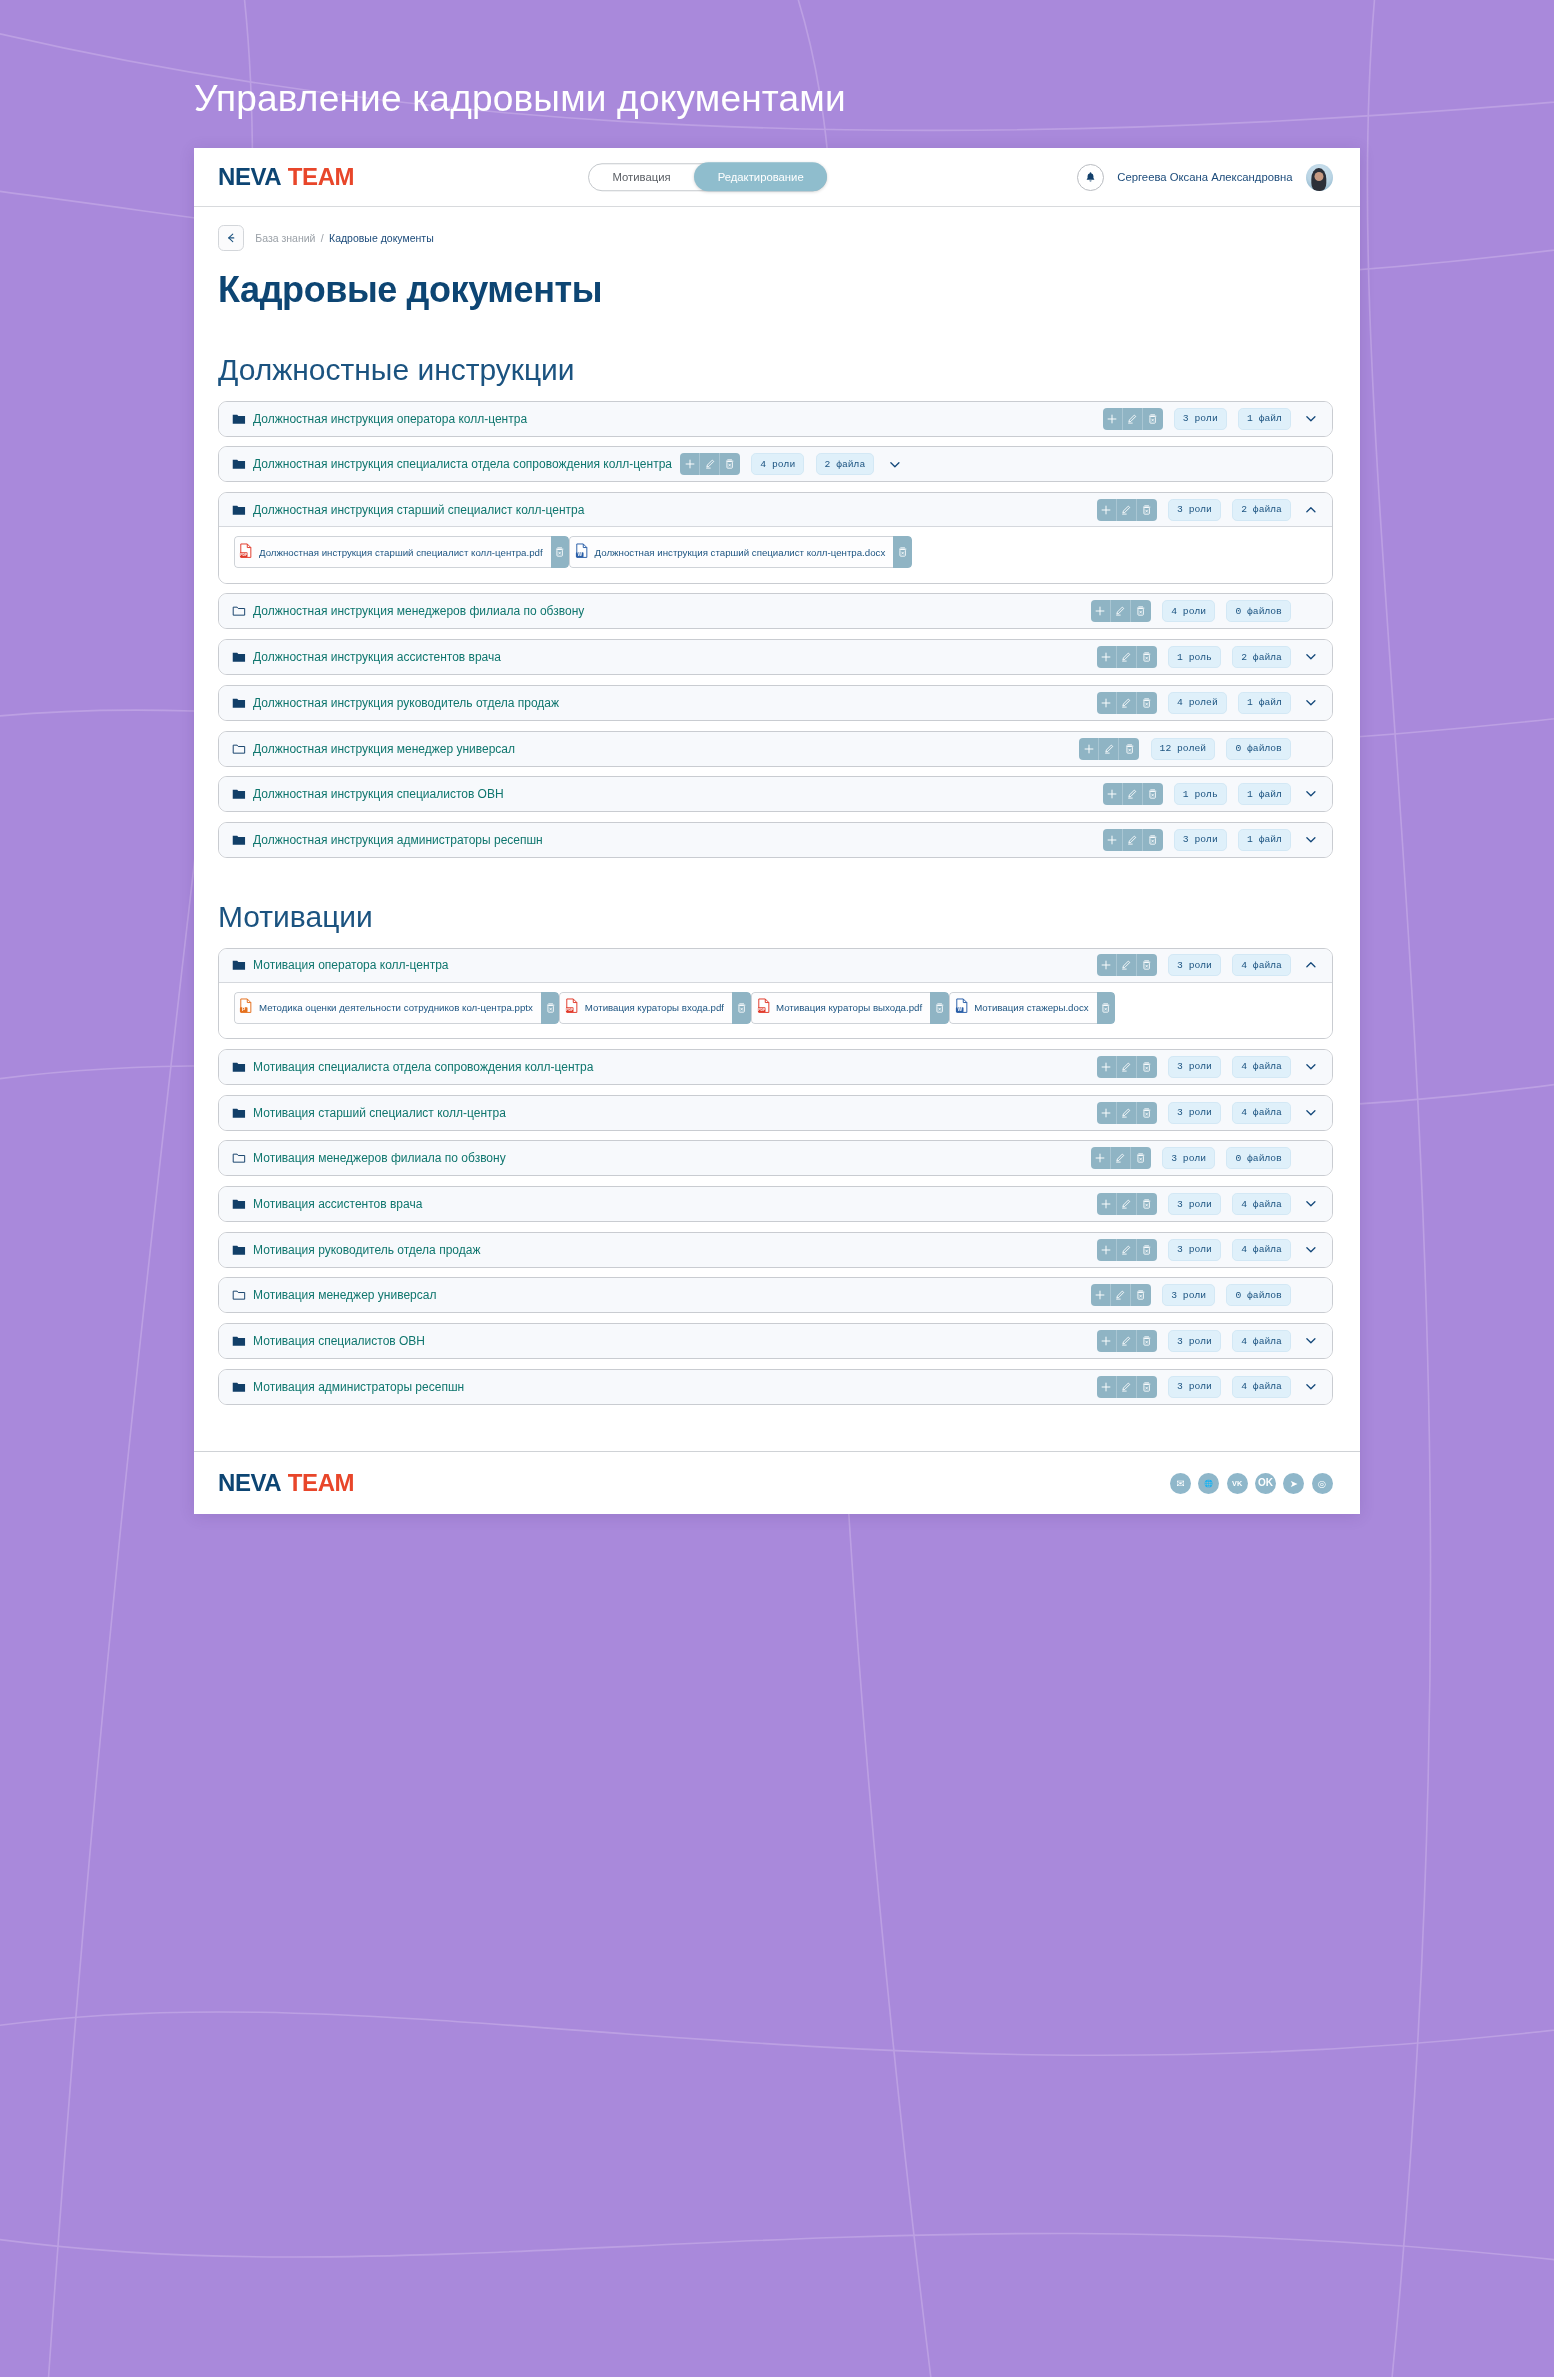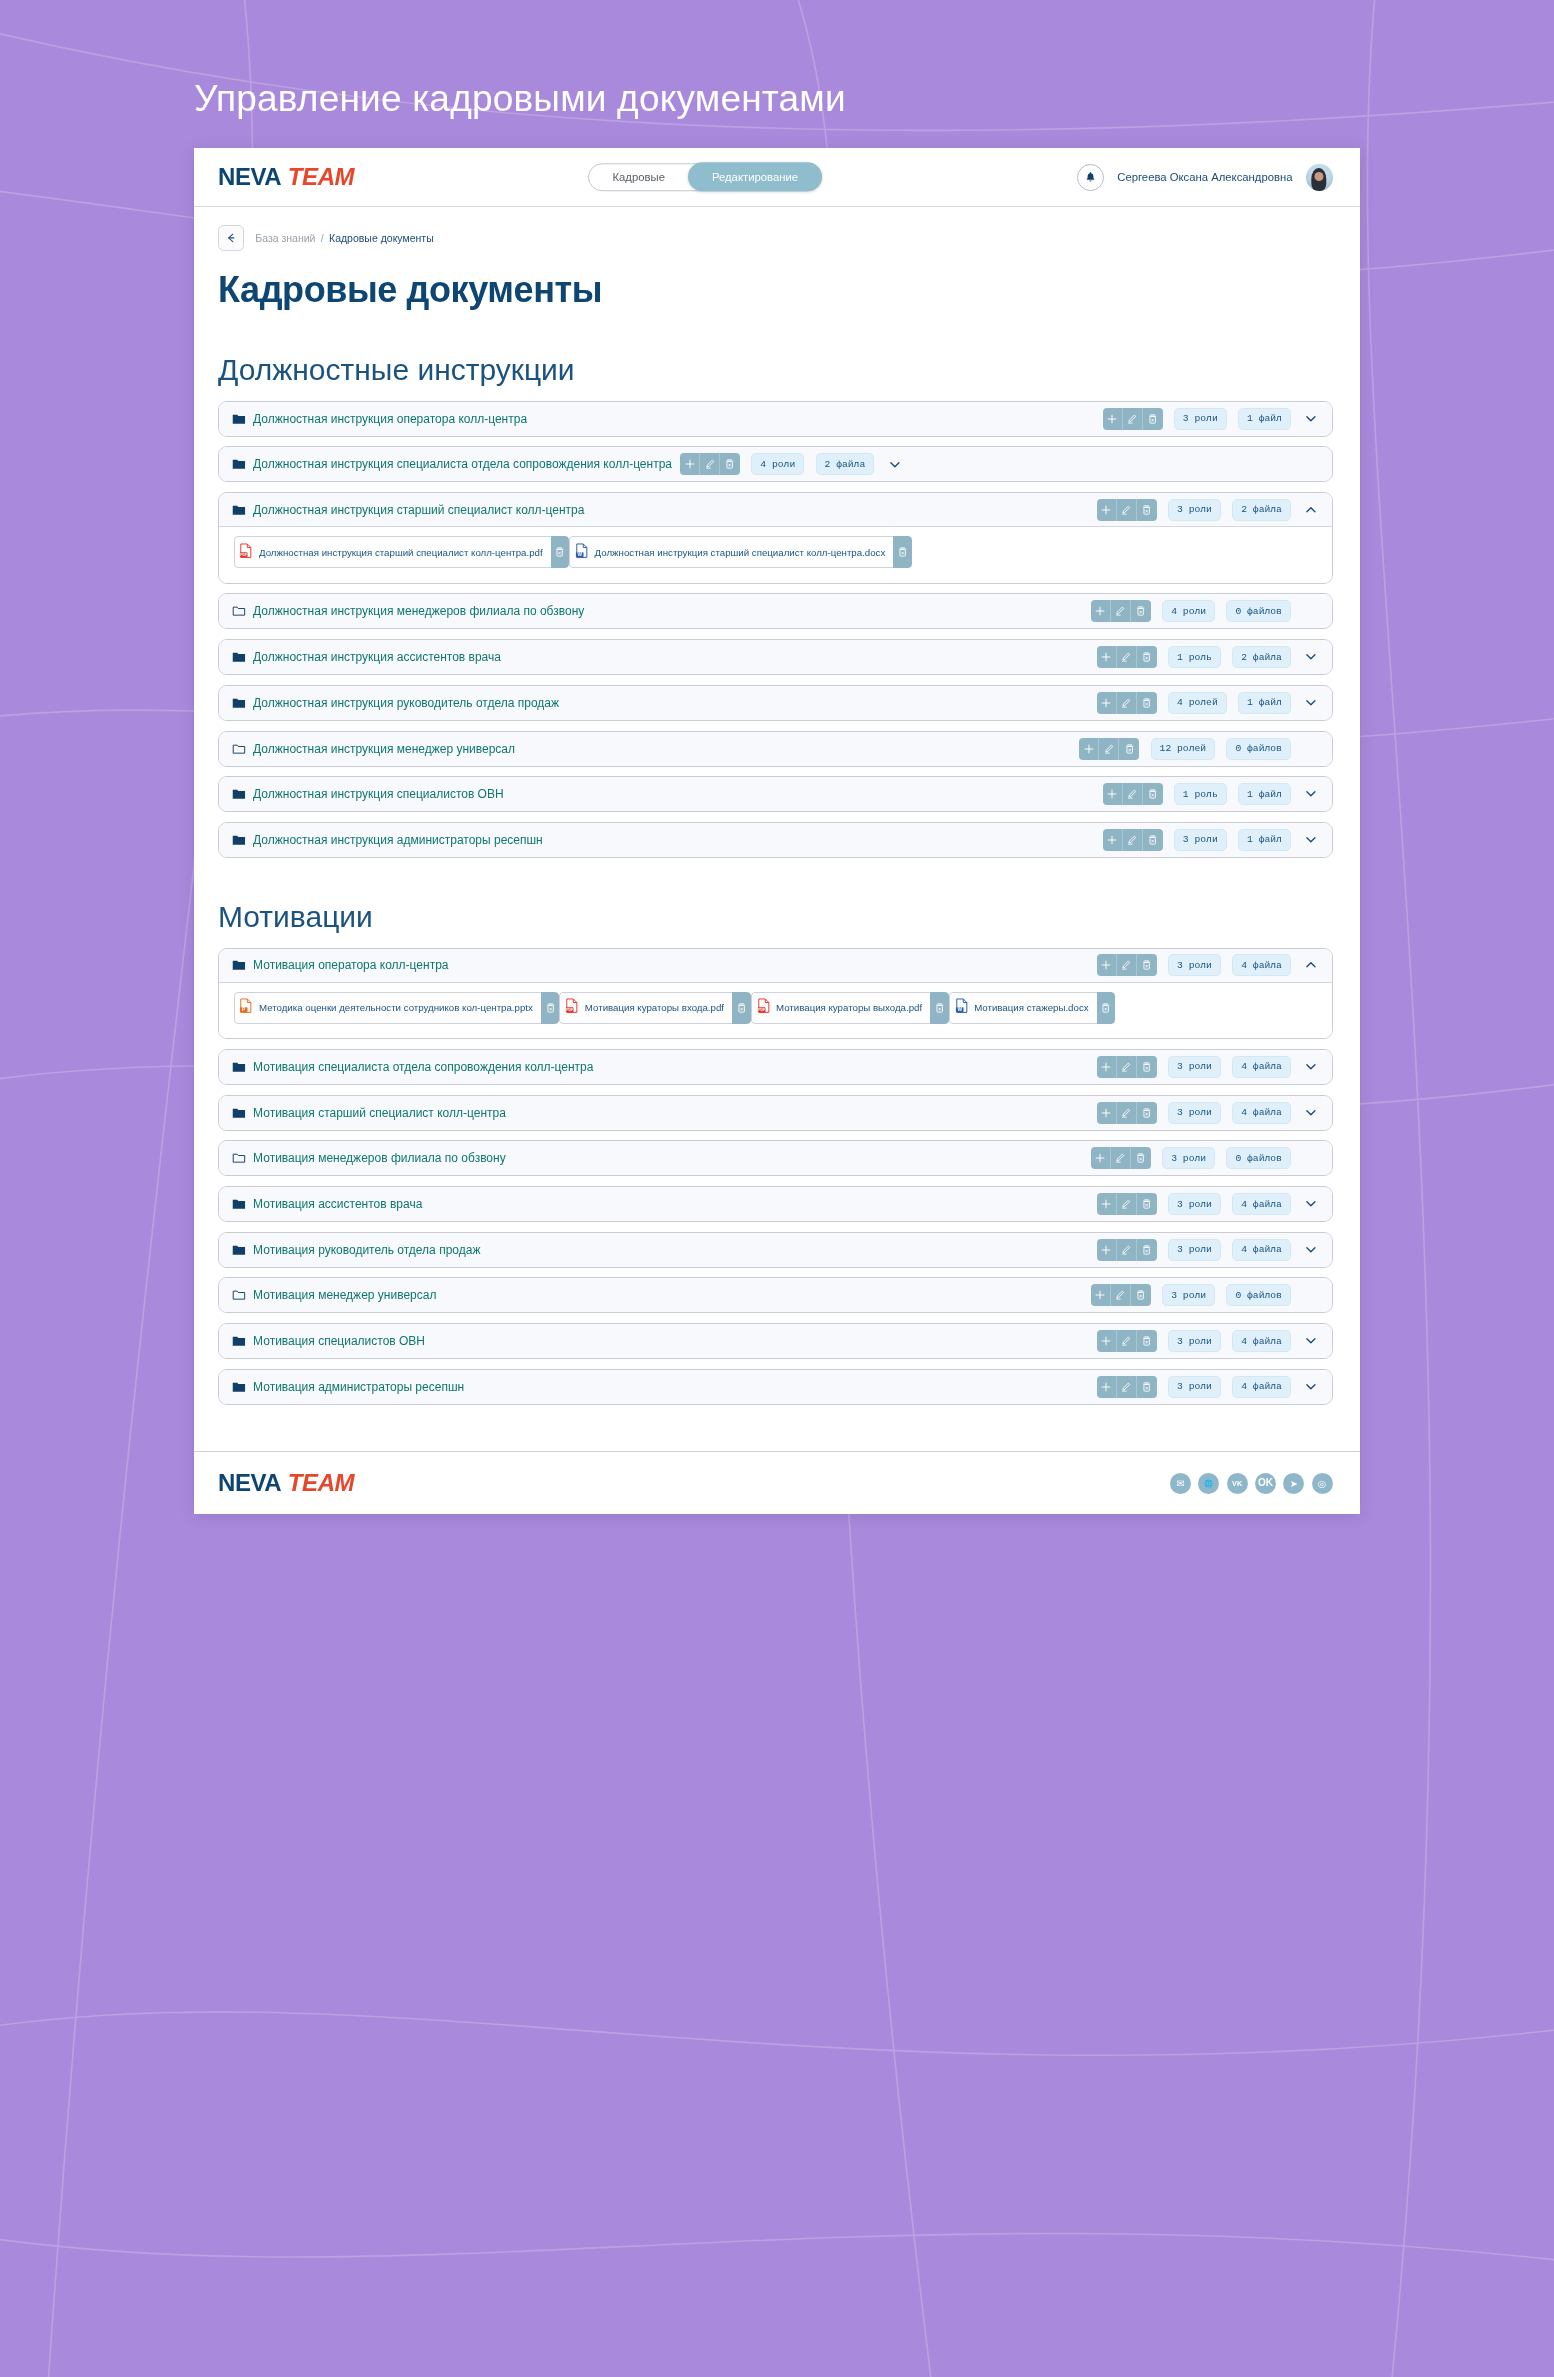--- a/index.html
+++ b/index.html
@@ -36,21 +36,21 @@
   
   .topbar {
     height: 59px;
     display: flex; align-items: center;
     padding: 0 27.5px 0 24px;
     border-bottom: 0.8px solid #d8dadd;
     position: relative;
   }
   .logo { font-size: 24px; font-weight: bold; letter-spacing: -0.4px; white-space: nowrap; }
   .logo .neva { color: #0d4573; }
-  .logo .team { color: #e8462a; margin-left: 6.5px; font-style: italic; }
+  .logo .team { color: #e8462a; margin-left: 6.5px; }
 
   .toggle {
     position: absolute; left: 394px; top: 50%; transform: translateY(-50%);
     display: flex; align-items: center;
     border: 0.8px solid #c4c8cc;
     border-radius: 18px;
     height: 27.5px;
     background: #fff;
   }
   .toggle-opt {
@@ -229,21 +229,21 @@
   <div class="banner-title">Управление кадровыми документами</div>
 
   <div class="app">
 
     <div class="topbar">
       <div class="logo">
         <span class="neva">NEVA</span><span class="team">TEAM</span>
       </div>
 
       <div class="toggle">
-        <div class="toggle-opt">Кадровые</div>
+        <div class="toggle-opt">Мотивация</div>
         <div class="toggle-opt active">Редактирование</div>
       </div>
 
       <div class="user-area">
         <div class="bell">
           <svg width="13" height="13" viewBox="0 0 16 16">
             <path d="M8 1.4a.9.9 0 0 1 .9.9v.5a3.6 3.6 0 0 1 2.7 3.5v2.3l1 1.5v.7H3.4v-.7l1-1.5V6.3A3.6 3.6 0 0 1 7.1 2.8v-.5A.9.9 0 0 1 8 1.4z" fill="#12406b"></path>
             <path d="M6.6 11.6h2.8a1.4 1.4 0 0 1-2.8 0z" fill="#12406b"></path>
           </svg>
         </div>

